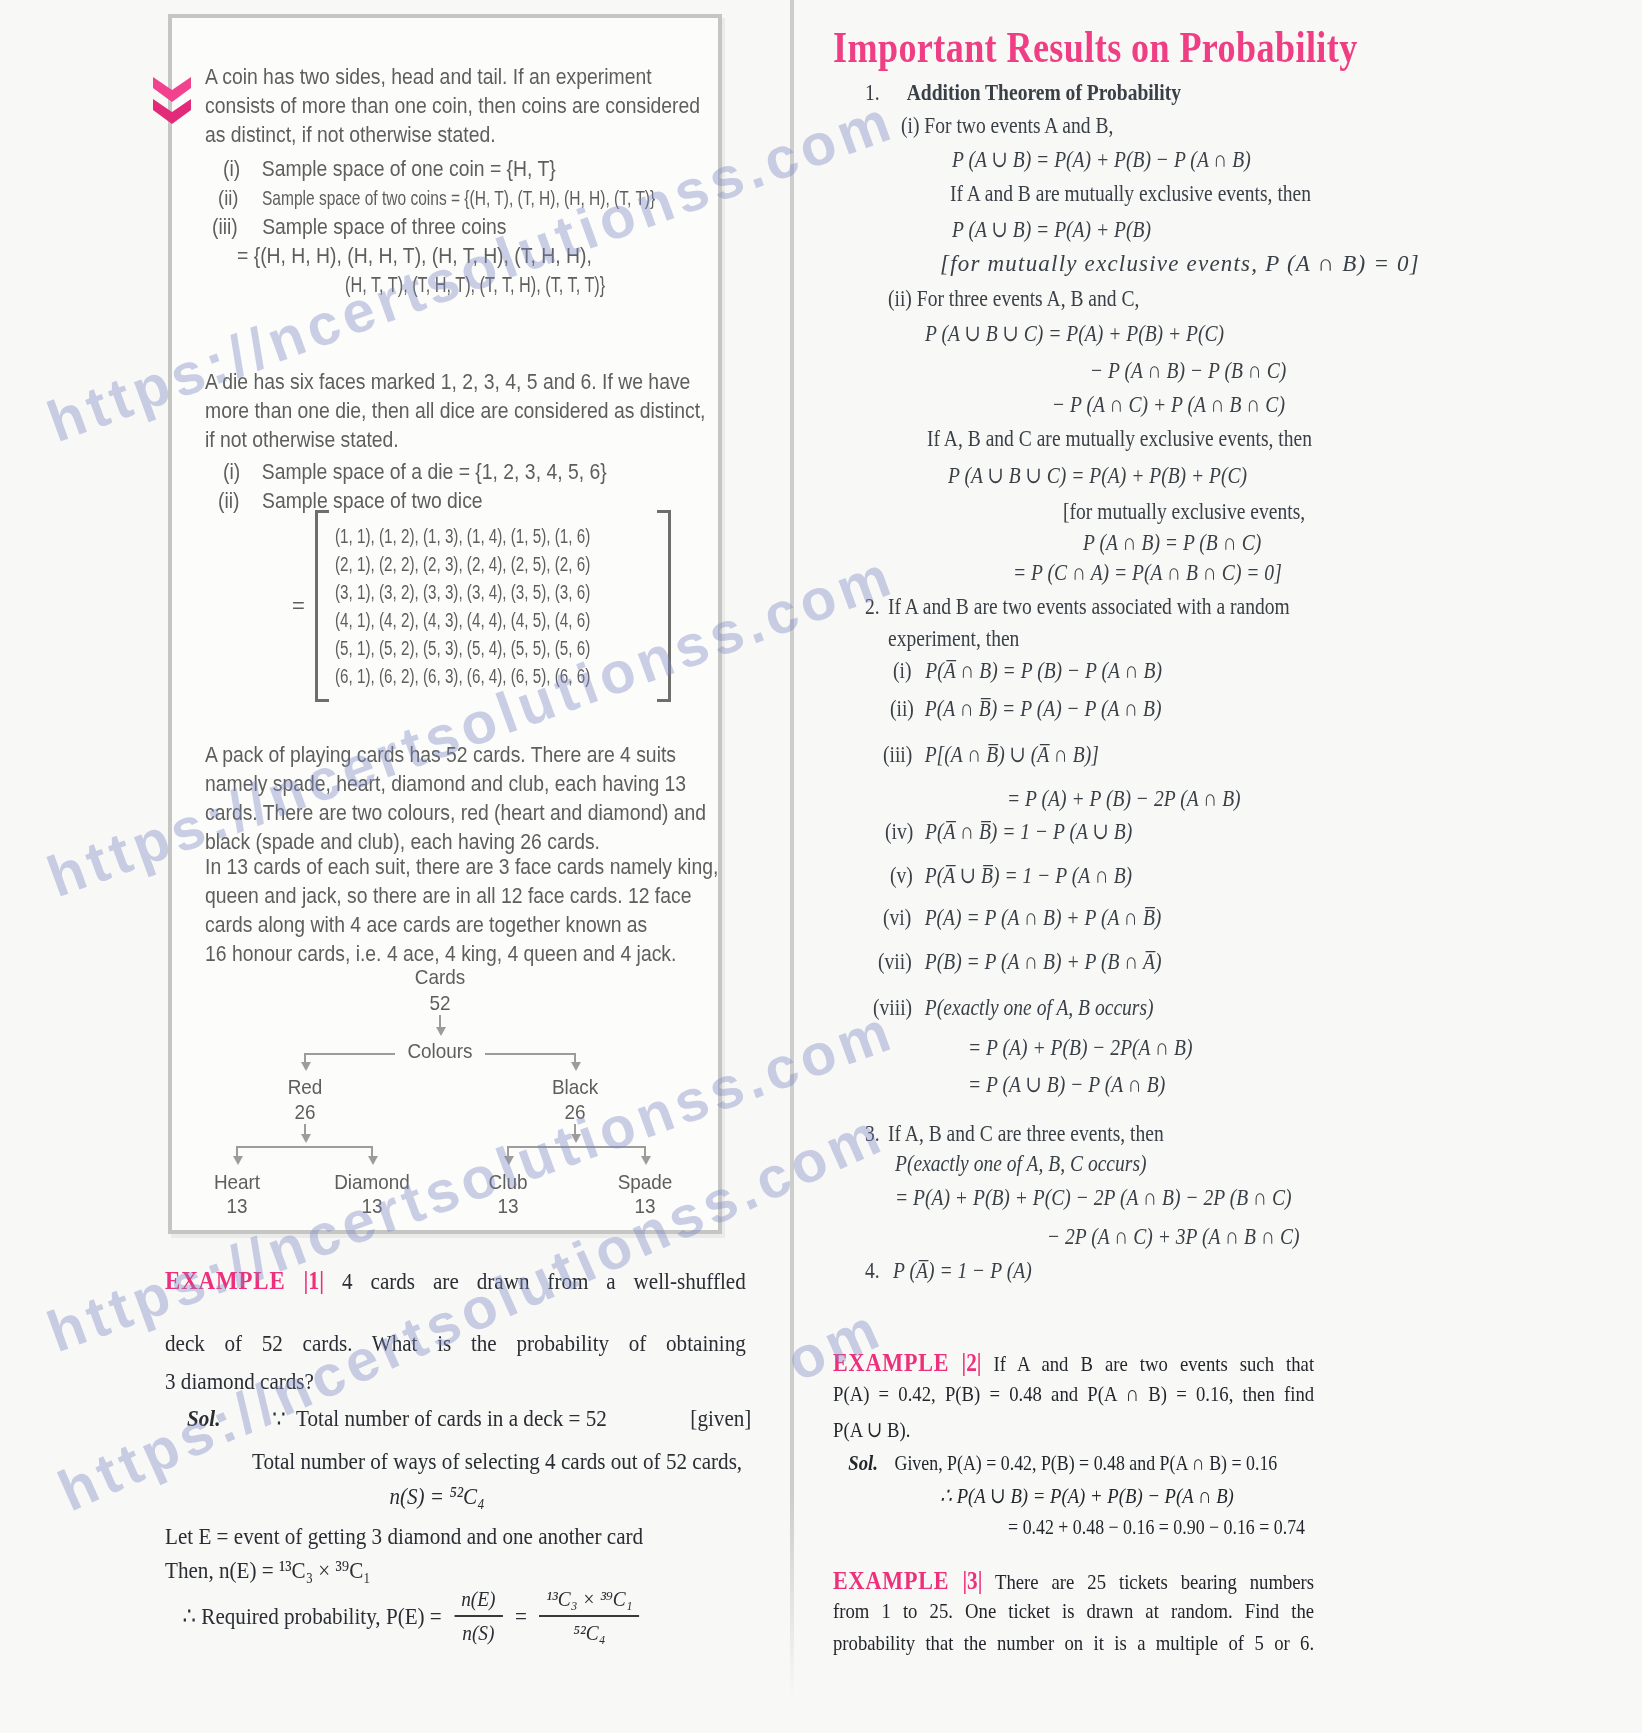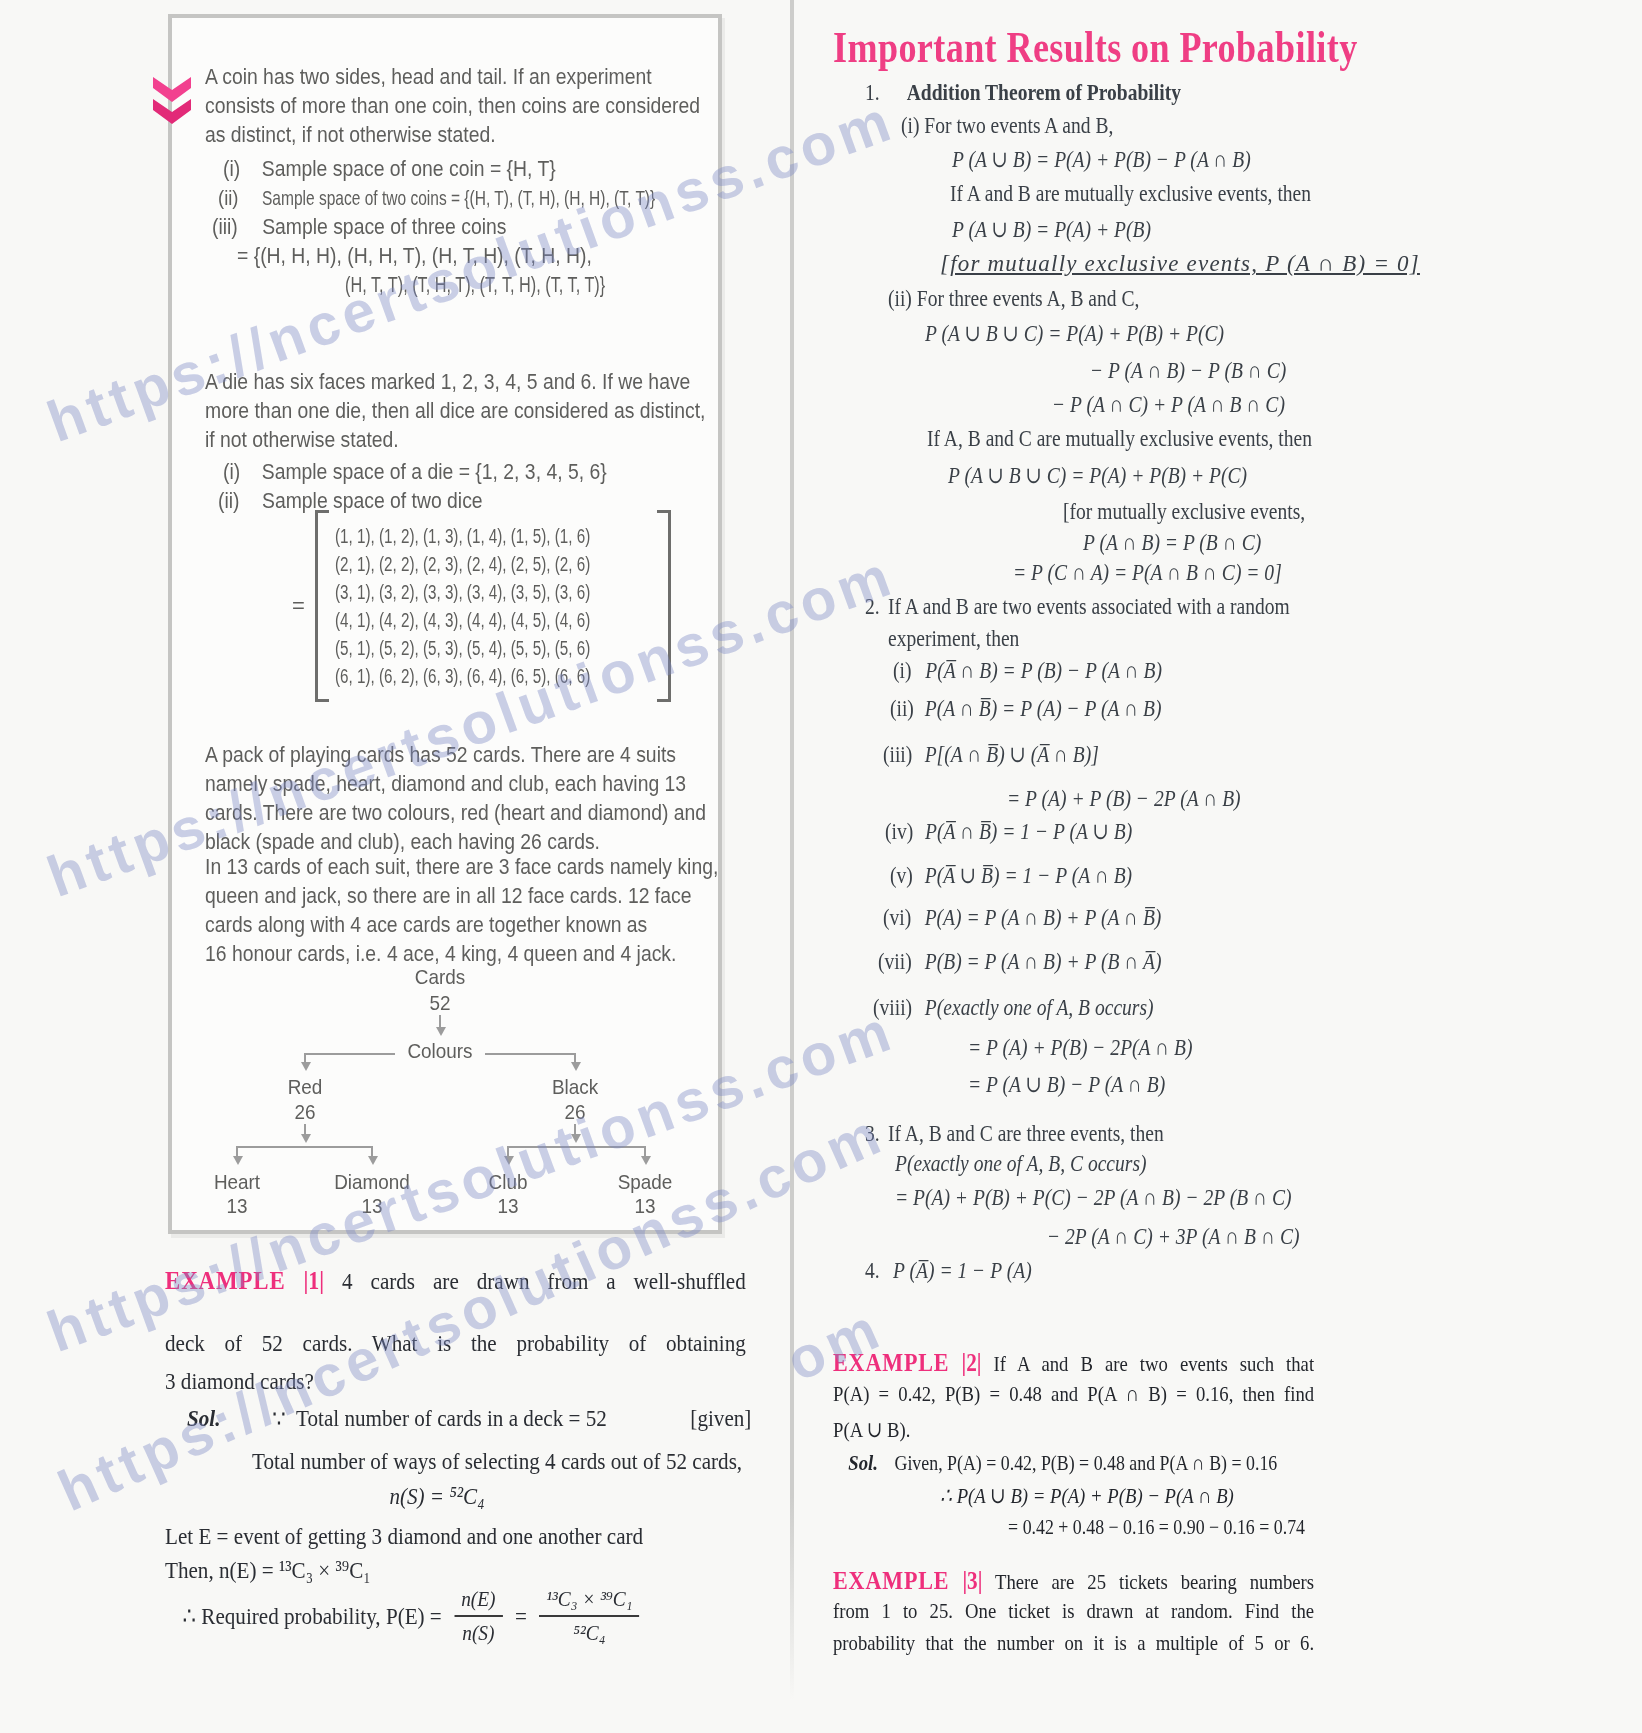--- a/index.html
+++ b/index.html
@@ -65,21 +65,21 @@
   .rhead{position:absolute;left:833px;top:22px;white-space:nowrap;
          font-size:44px;font-weight:bold;color:#ef3e84;
          transform:scaleX(0.82);transform-origin:0 0;letter-spacing:0.5px;}
   .rcol{position:absolute;left:760px;top:0;width:882px;height:1340px;}
   .rl{position:absolute;white-space:nowrap;font-size:23px;color:#3a4047;
       transform:scaleX(0.85);transform-origin:0 50%;}
   .rl .num{display:inline-block;}
   .rl .lbl{display:inline-block;}
   .rl.bold .t{font-weight:bold;}
   .it{font-style:italic;}
-  .rl.wide{transform:none;letter-spacing:1.2px;text-decoration:underline;}
+  .rl.wide{transform:none;letter-spacing:1.2px;}
 
   .ex{position:absolute;left:833px;width:566px;transform:scaleX(0.85);transform-origin:0 0;
       font-size:22px;color:#23262c;}
   .exline{position:absolute;left:0;width:566px;white-space:nowrap;}
 
   
   .wm{position:absolute;white-space:nowrap;font-family:"Liberation Sans","DejaVu Sans",sans-serif;
       font-weight:bold;font-size:58px;letter-spacing:5px;color:rgba(124,138,197,0.40);
       transform:rotate(-20deg);transform-origin:0 50%;pointer-events:none;}
   .wm.r24{transform:rotate(-24deg);}

